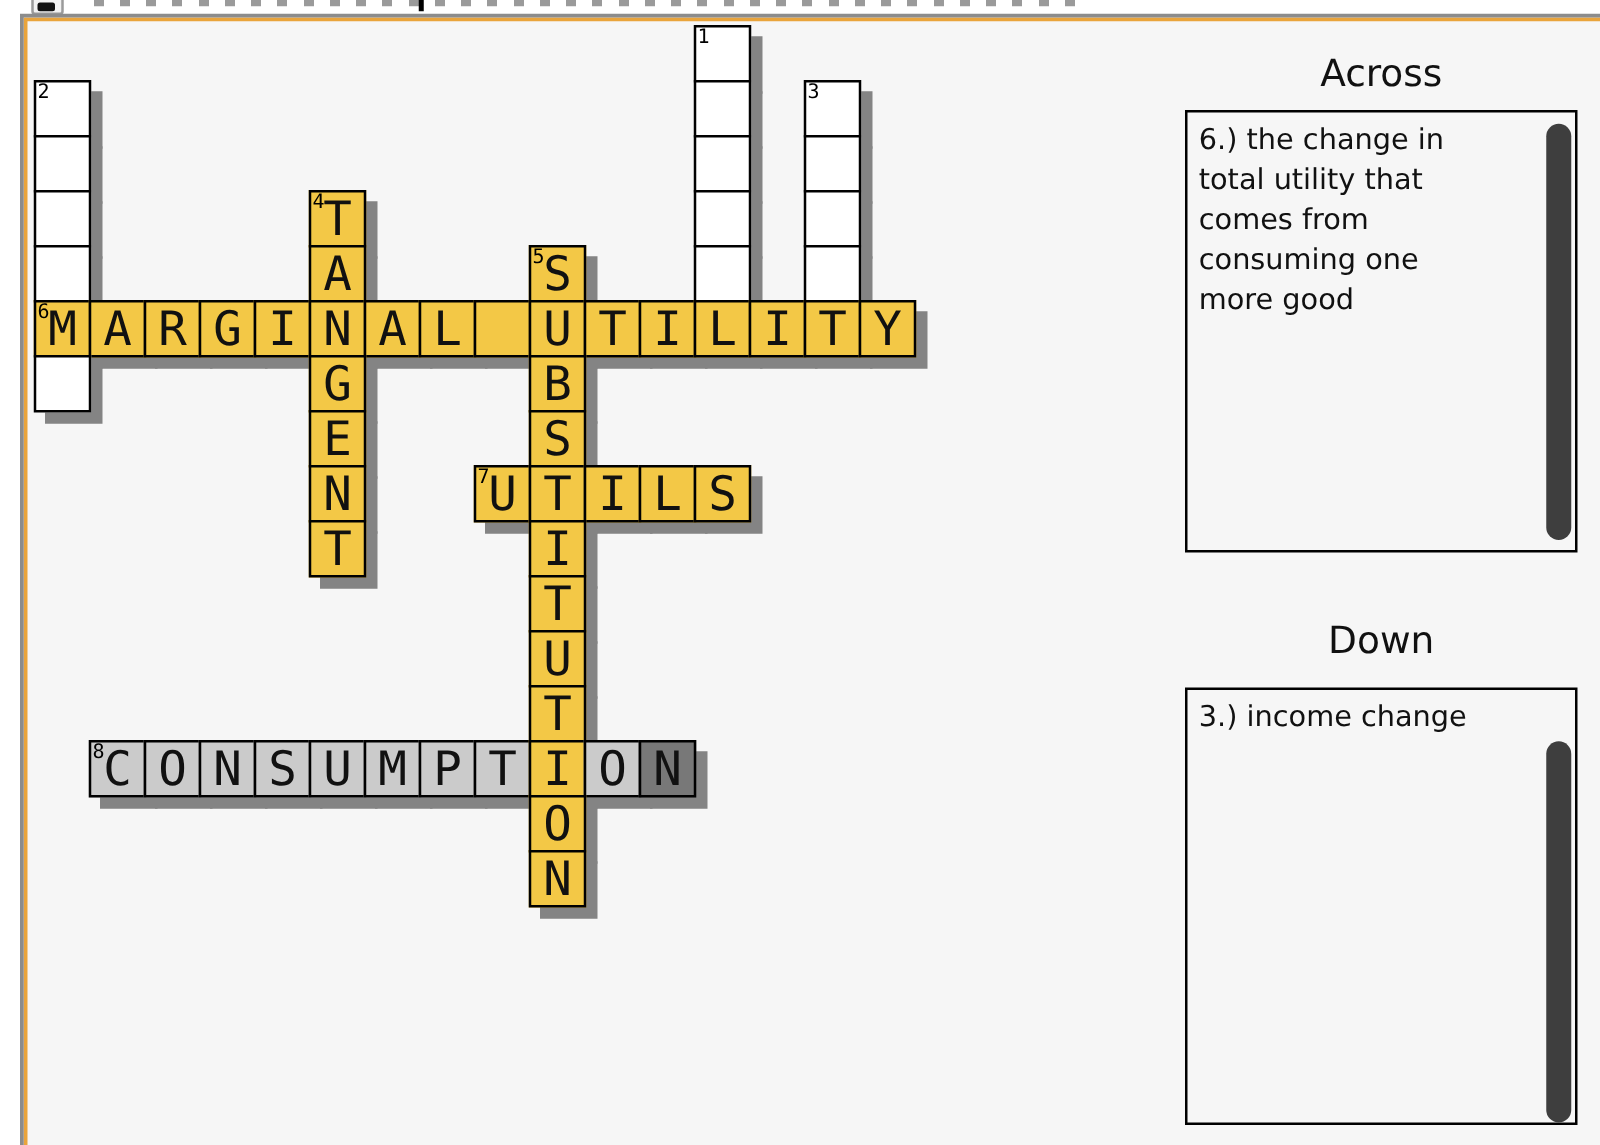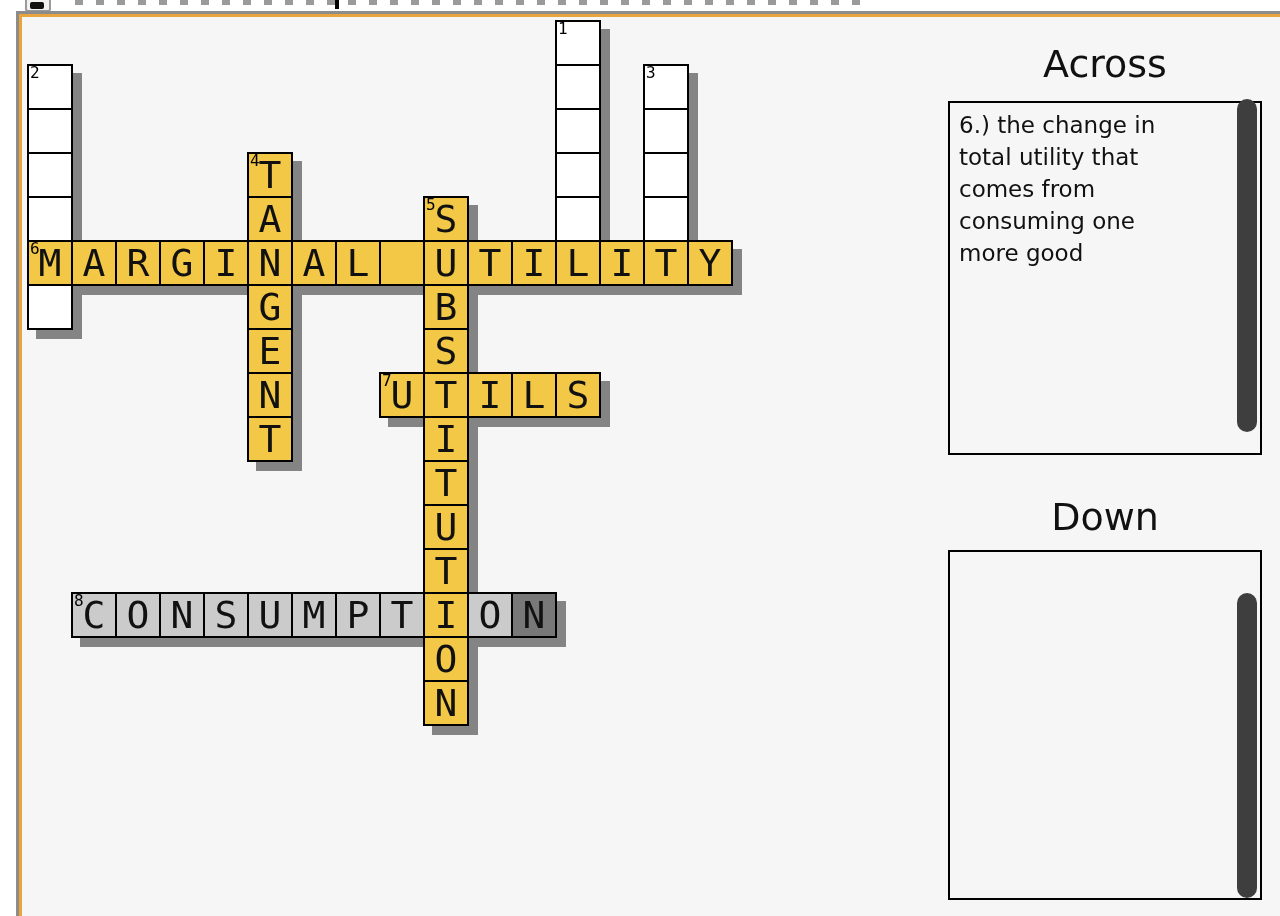--- a/index.html
+++ b/index.html
@@ -36,21 +36,21 @@
   .cell .num{
     position:absolute;left:1px;top:-2px;font-size:16px;line-height:18px;color:#000;
     font-family:"DejaVu Sans Mono",monospace;
   }
   .c-yellow{background:#f3c846;}
   .c-white{background:#ffffff;}
   .c-gray{background:#cbcbcb;}
   .c-darkgray{background:#787878;}
   
   .clue-title{
-    position:absolute;width:314px;text-align:center;font-size:38px;color:#111;z-index:2;
+    position:absolute;width:314px;text-align:center;font-size:30px;color:#111;z-index:2;
   }
   .clue-box{
     position:absolute;left:948px;width:314px;border:2px solid #000;background:#f6f6f6;
     box-sizing:border-box;overflow:hidden;z-index:2;
   }
   .clue-item{
     padding:6px 8px 6px 9px;font-size:23px;line-height:32px;color:#111;cursor:pointer;
   }
   .clue-item:not(:last-child){border-bottom:4px solid #000;}
   .scroll-thumb{
@@ -231,21 +231,22 @@
     </div>
     <div class="cell c-yellow" style="left: 423px; top: 636px;">
       <span>O</span>
     </div>
     <div class="cell c-yellow" style="left: 423px; top: 680px;">
       <span>N</span>
     </div>
   </div>
 
 <div class="clue-title" style="left:948px;top:42px;">Across</div>
-<div class="clue-box" id="across-box" style="top:101px;height:354px;">
+<div class="clue-box" id="across-box" style="top:88px;height:354px;">
     <div class="clue-item">6.) the change in<br>total utility that<br>comes from<br>consuming one<br>more good</div>
   </div>
 <div class="scroll-thumb" style="left:1237px;top:99px;height:333px;"></div>
 
 <div class="clue-title" style="left:948px;top:495px;">Down</div>
 <div class="clue-box" id="down-box" style="top:550px;height:350px;">
+    <div class="clue-item">3.) income change</div>
   </div>
 <div class="scroll-thumb" style="left:1237px;top:593px;height:305px;"></div>
 
 </body></html>

